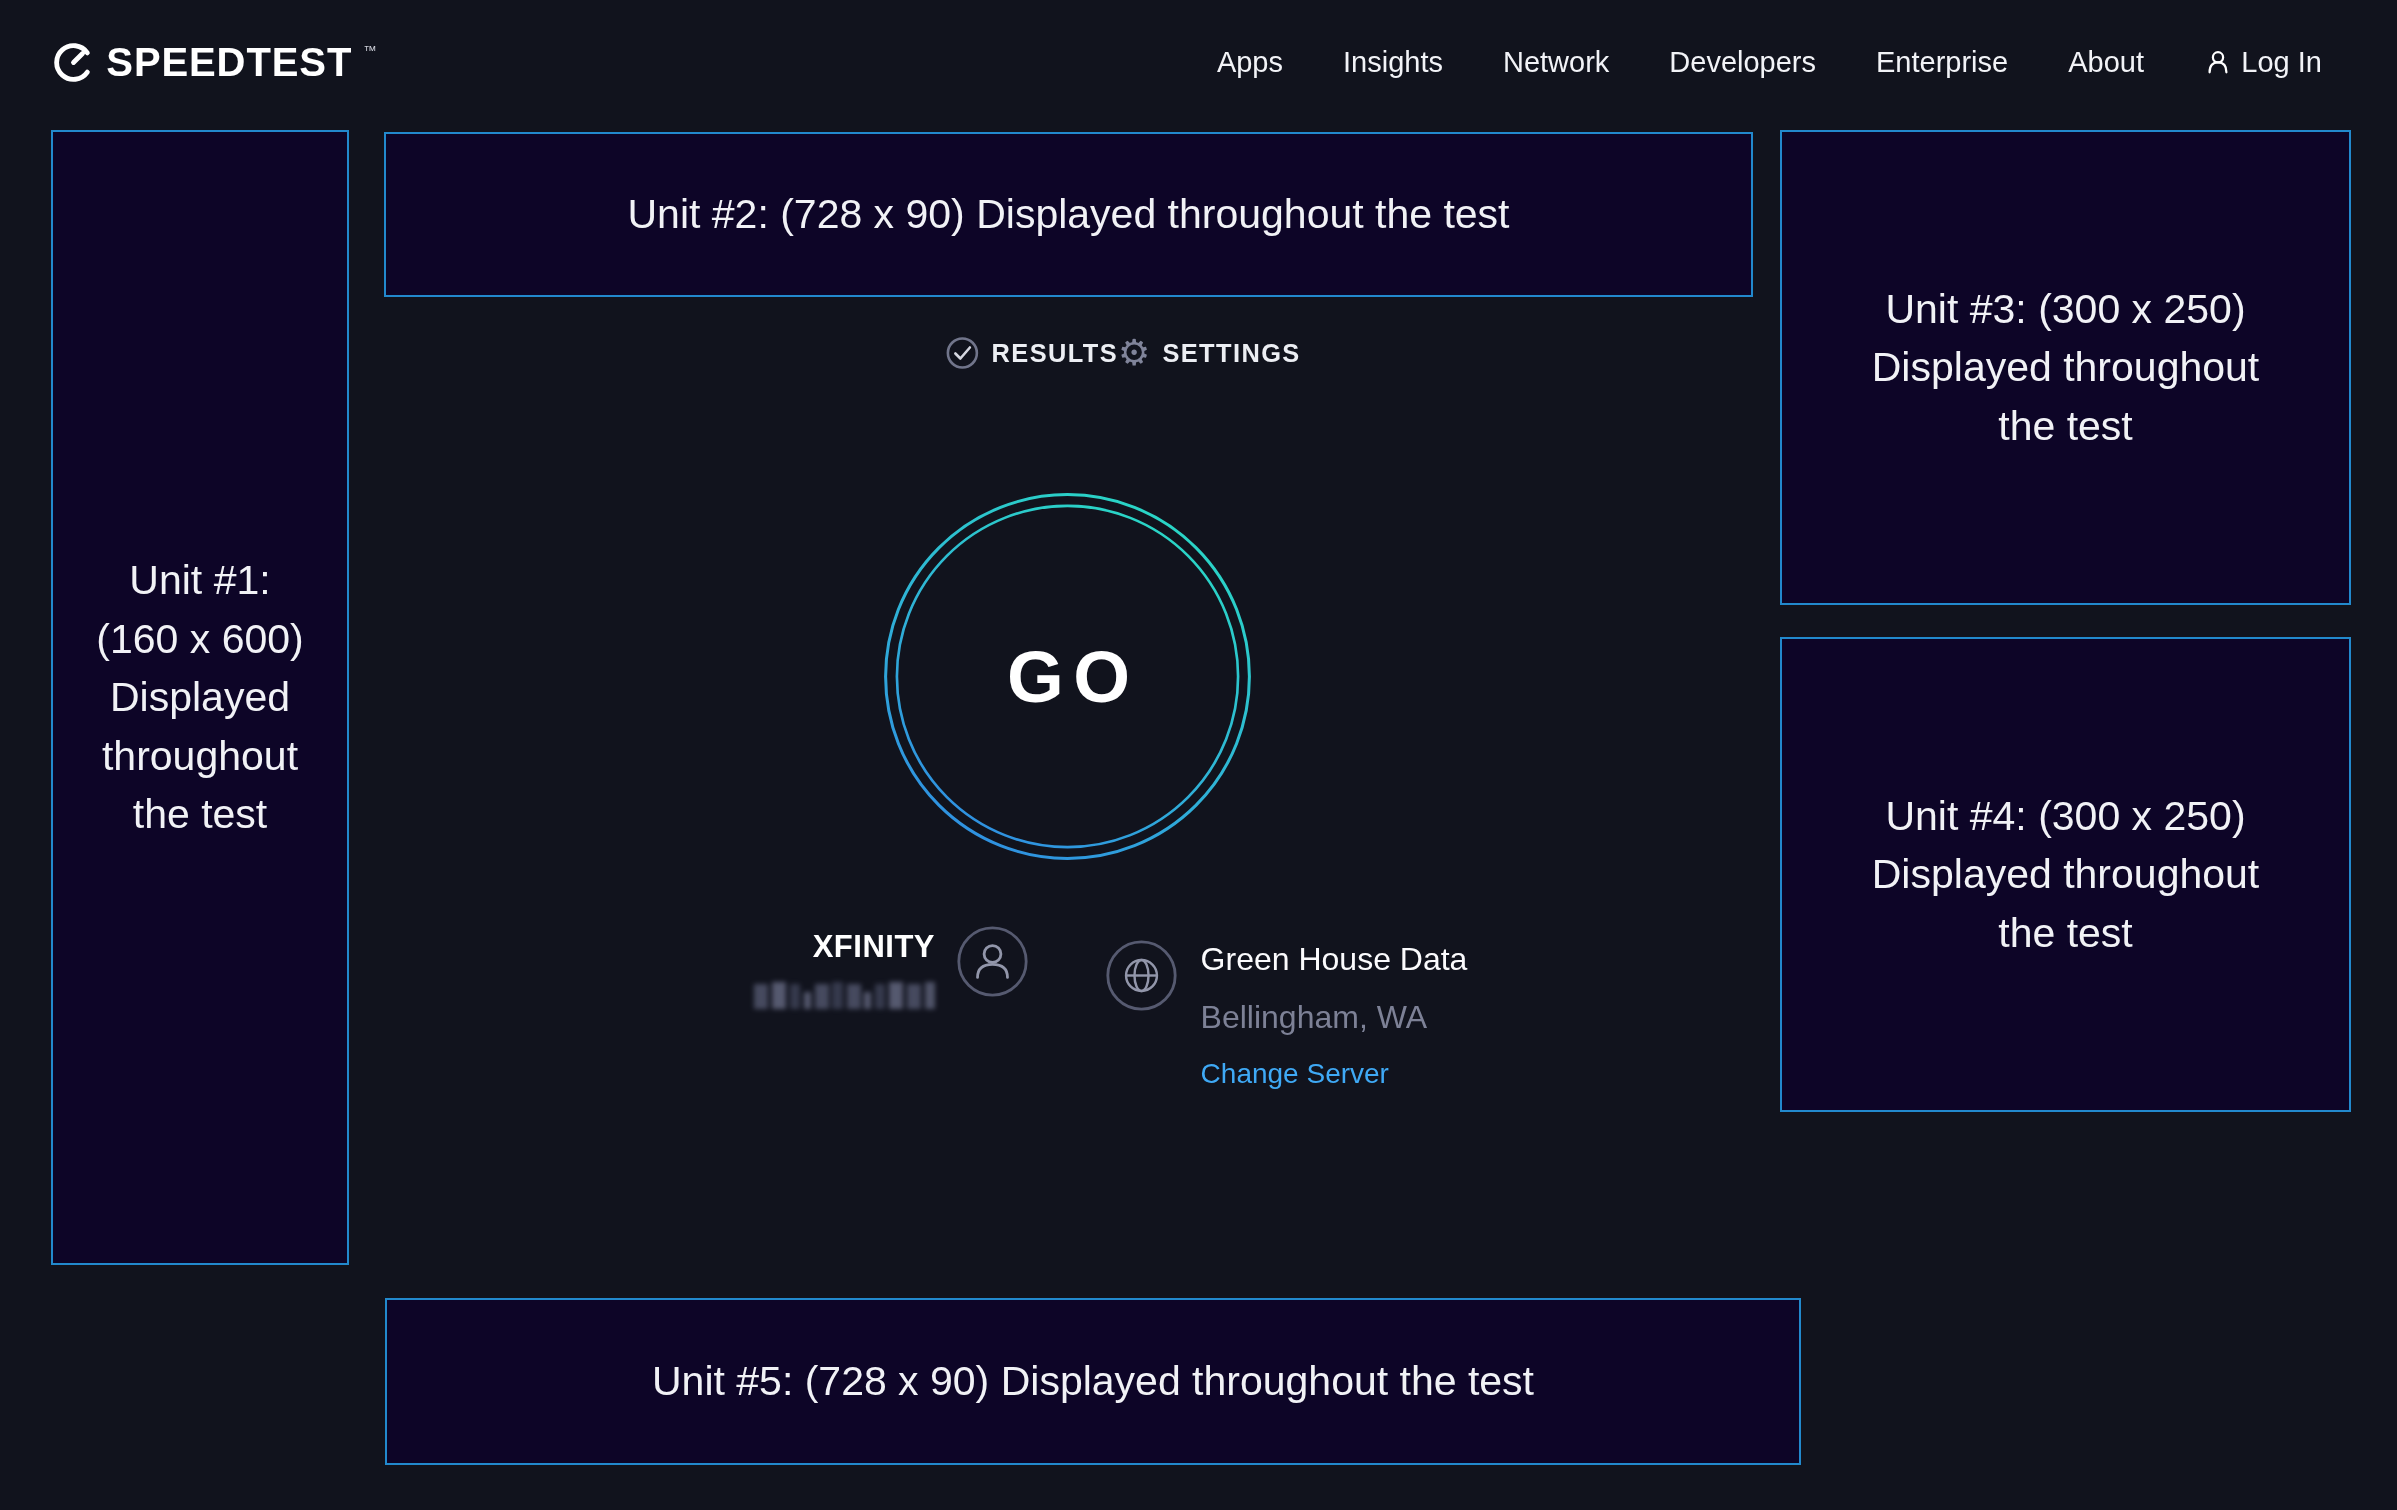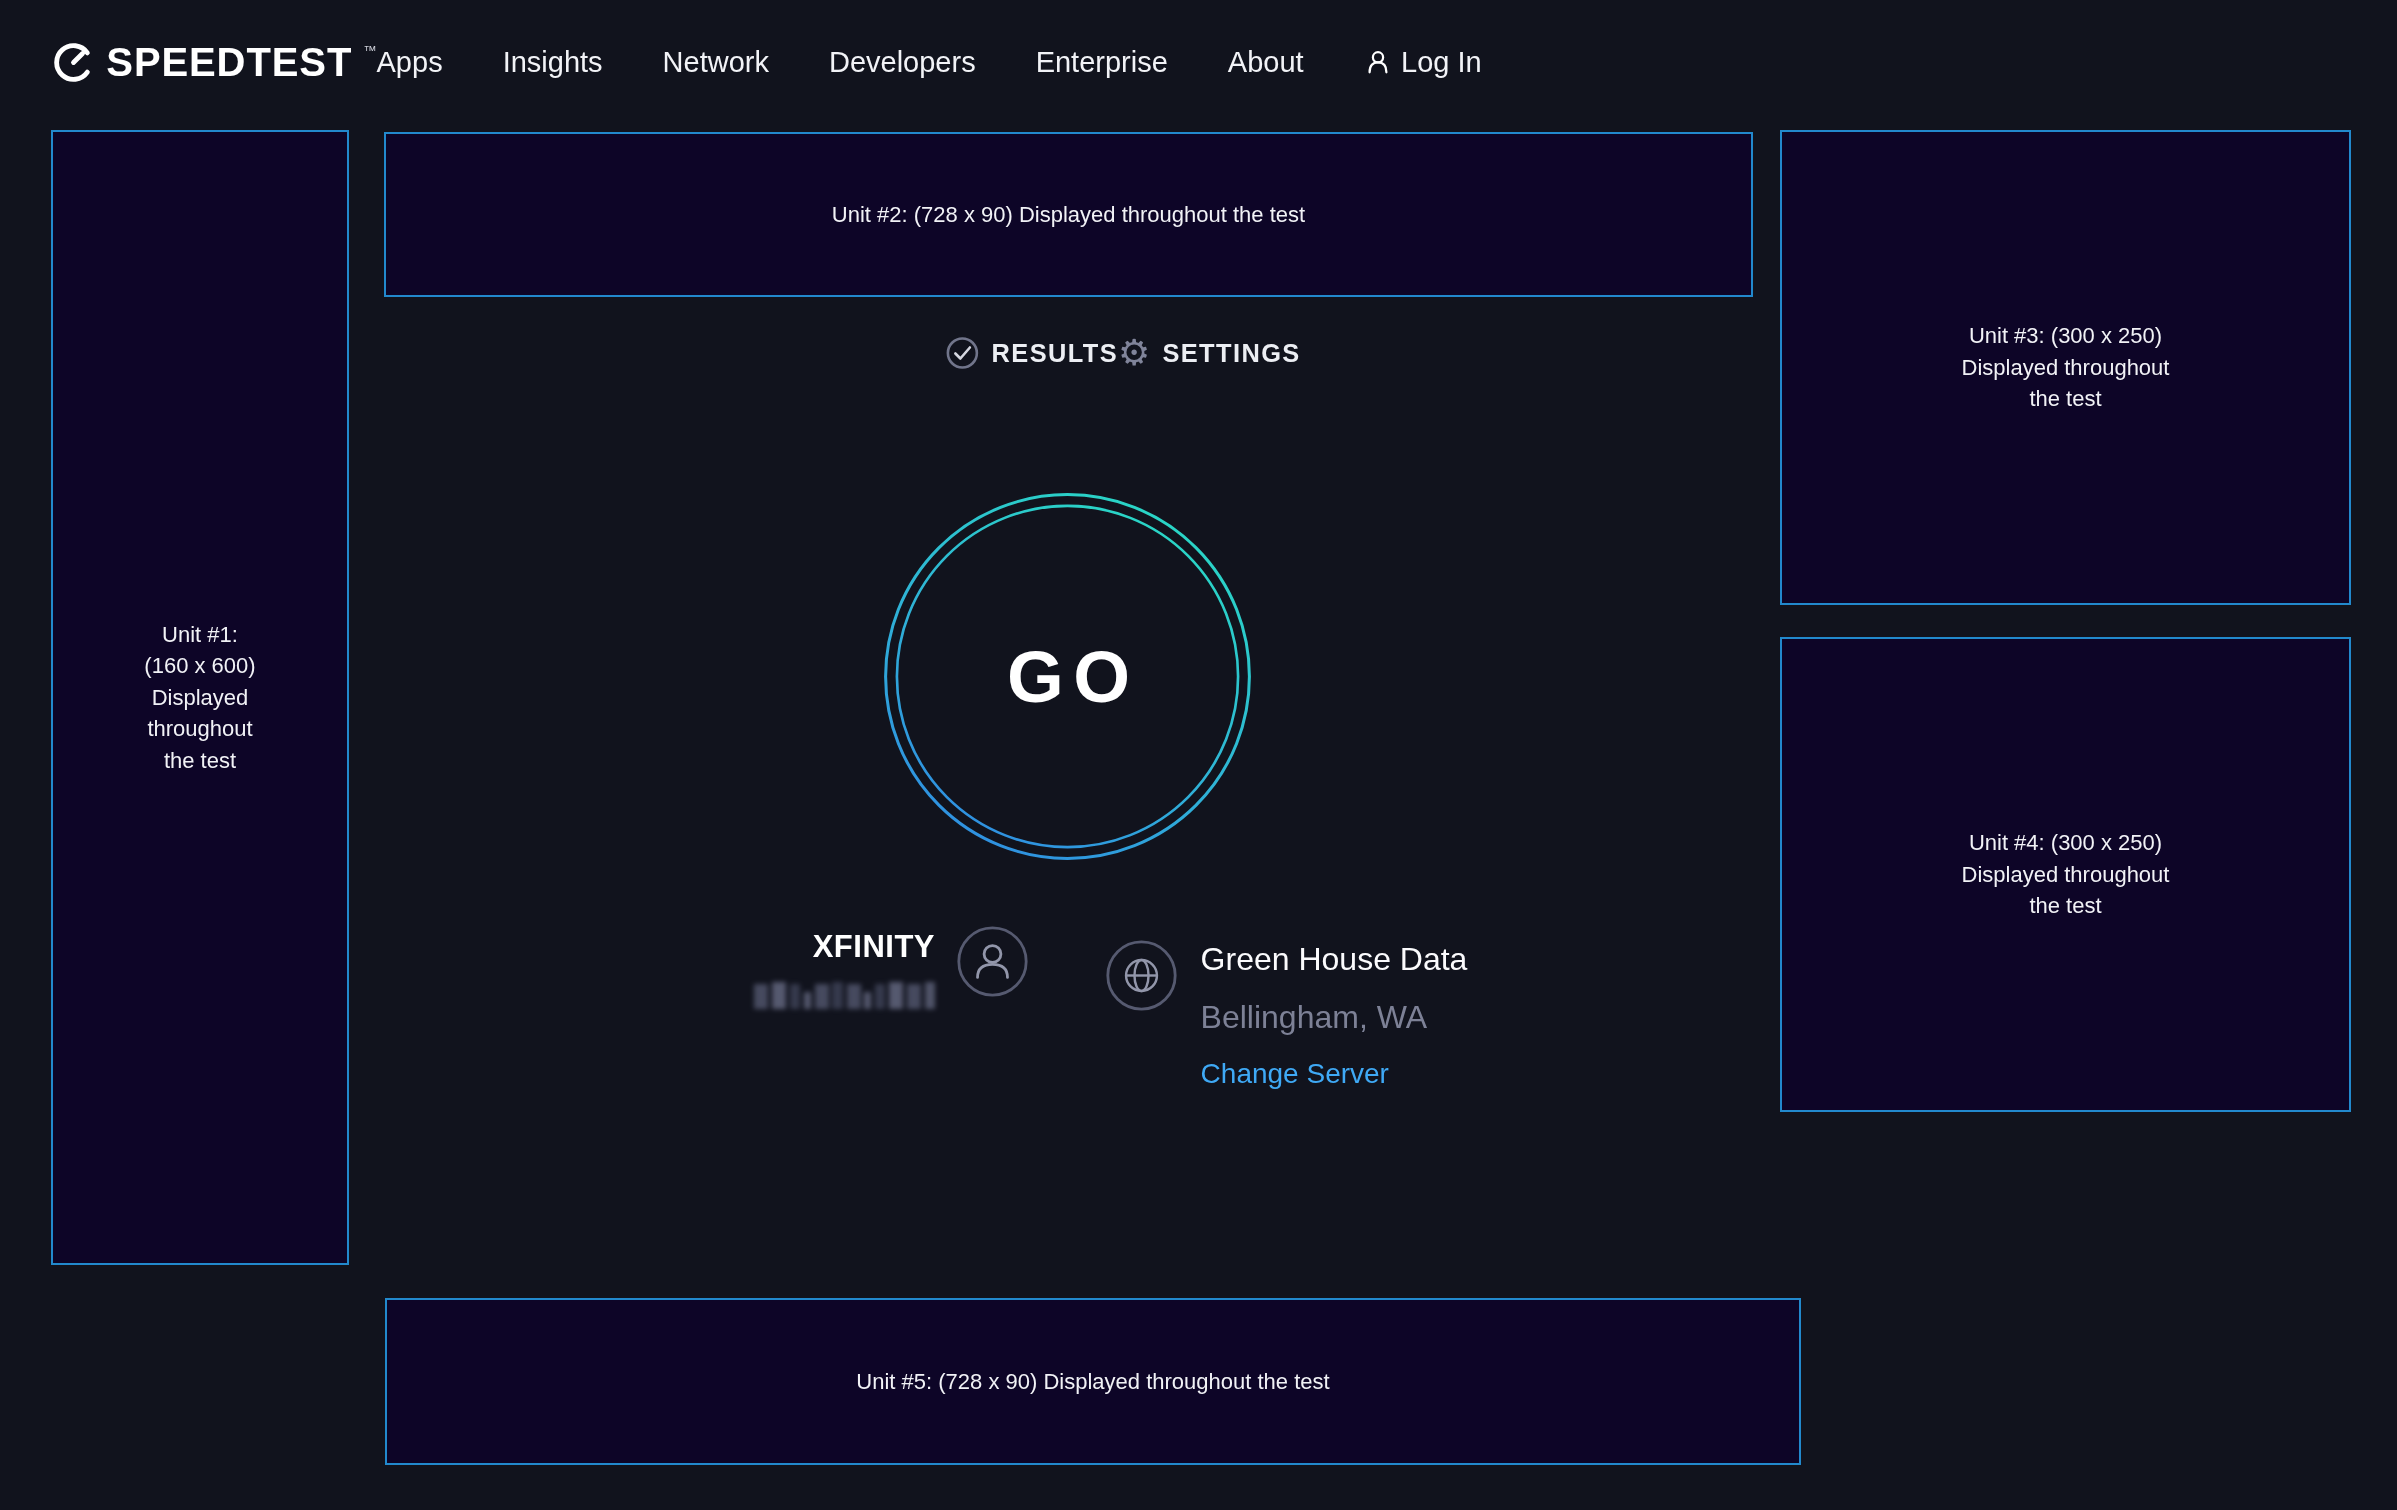--- a/index.html
+++ b/index.html
@@ -6,36 +6,36 @@
   html,body { background:#0c0e16; }
   body { font-family:"Liberation Sans","DejaVu Sans",sans-serif; }
   .page {
     position:relative; width:2397px; height:1510px;
     background:#11131d; overflow:hidden; color:#f4f5f9;
   }
 
   
   .header {
     position:absolute; top:0; left:0; width:2397px; height:124px;
-    display:flex; align-items:center; justify-content:flex-start;
+    display:flex; align-items:center; justify-content:space-between;
     padding:0 75px 0 52px;
   }
   .logo { display:flex; align-items:flex-start; gap:11.3px; cursor:pointer; }
   .logo-text { font-size:40px; font-weight:bold; letter-spacing:0.9px; color:#ffffff; line-height:41px; }
   .logo-mark { font-size:13px; color:#cfd1da; margin-top:1.9px; }
   .nav { display:flex; align-items:center; gap:60px; }
   .nav-item { font-size:29px; color:#f2f3f7; text-decoration:none; cursor:pointer; }
   .login { display:flex; align-items:center; gap:9.4px; }
 
   
   .ad {
     position:absolute; background:#0d0527; border:2.8px solid #2289cd;
     display:flex; align-items:center; justify-content:center; text-align:center;
   }
-  .ad-text { font-size:22px; line-height:1.43; color:#f1f2f6; white-space:pre-line; }
+  .ad-text { font-size:41px; line-height:1.43; color:#f1f2f6; white-space:pre-line; }
   .ad-unit-1 { left:51px;  top:130px;  width:298px;  height:1135px; }
   .ad-unit-2 { left:384px; top:132px;  width:1369px; height:165px; }
   .ad-unit-3 { left:1780px; top:130px; width:571px;  height:475px; }
   .ad-unit-4 { left:1780px; top:637px; width:571px;  height:475px; }
   .ad-unit-5 { left:385px; top:1298px; width:1416px; height:167px; }
 
   
   .tabs {
     position:absolute; top:335px; left:1123px; transform:translateX(-50%);
     display:flex; align-items:center; 

